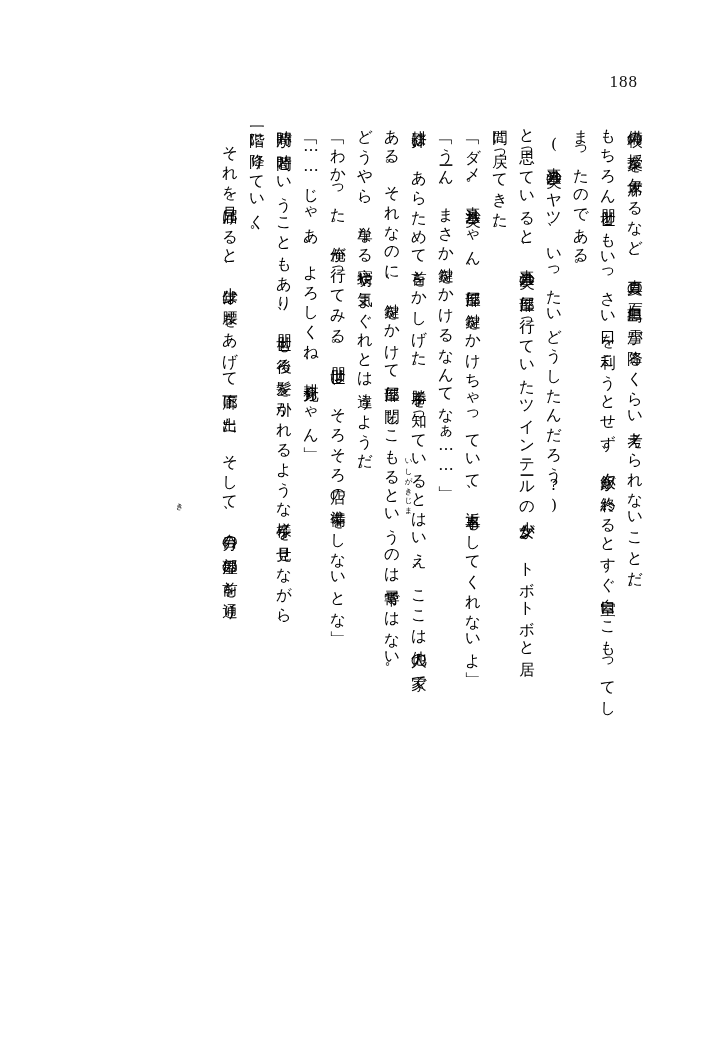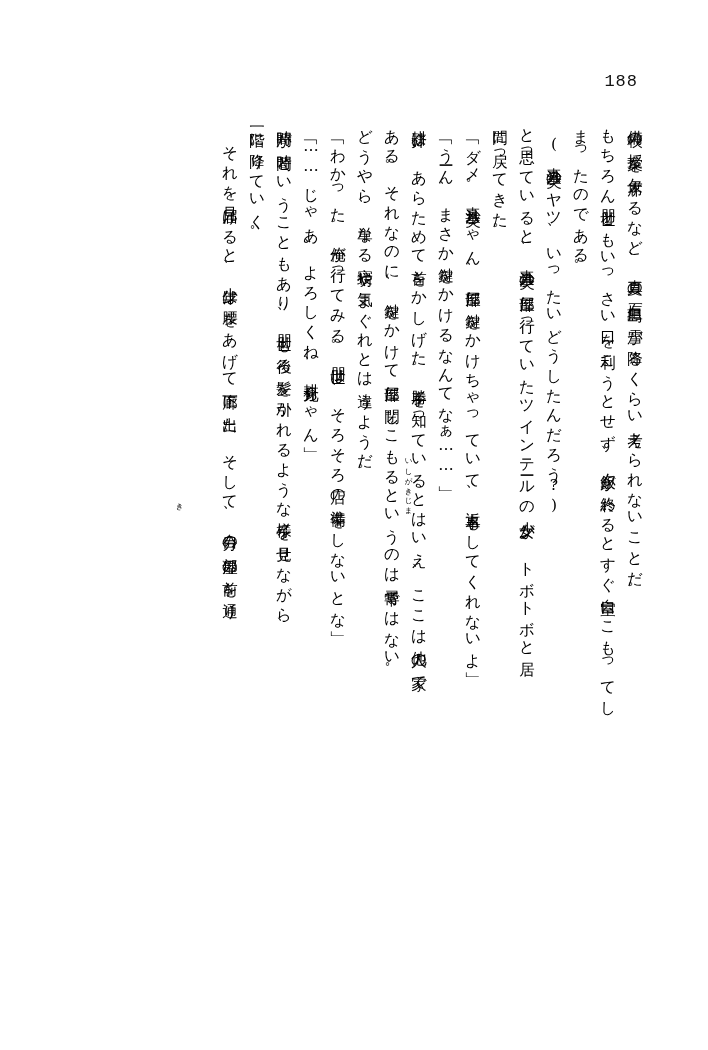--- a/index.html
+++ b/index.html
@@ -21,21 +21,21 @@
     inset: 0;
     background: #ffffff;
   }
 
   
   .page-number {
     position: absolute;
     top: 72px;
     right: 70px;
     font-size: 17px;
-    font-family: Liberation Mono, monospace;
+    font-family: Liberation Serif, serif;
     letter-spacing: 1px;
     color: #111;
   }
 
   
   .text-block {
     position: absolute;
     top: 118px;
     right: 66px;
     left: 66px;

